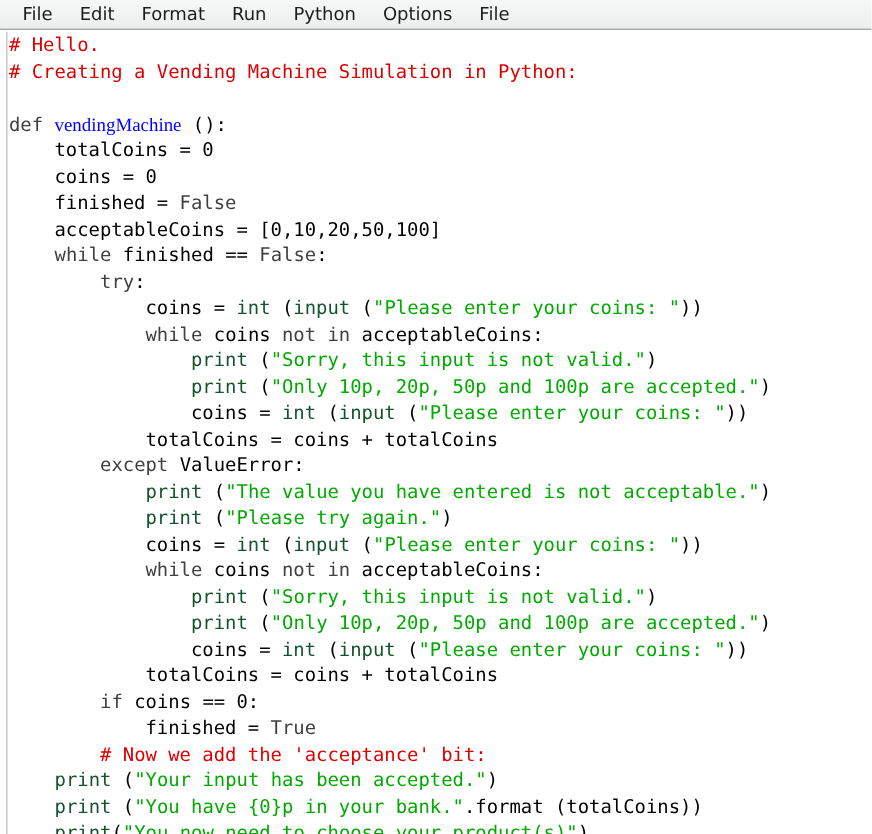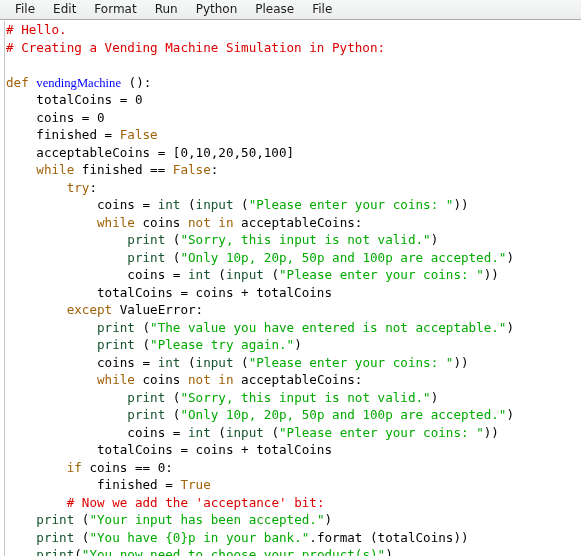--- a/index.html
+++ b/index.html
@@ -65,36 +65,36 @@
     font-size: 12.6px;
     line-height: 17.5px;
     white-space: pre;
     color: #000000;
     letter-spacing: 0px;
     cursor: text;
   }
   .ln { display: block; height: 17.5px; }
 
   
-  .kw      { color: #a16207; }   
+  .kw      { color: #404040; }   
   .bi      { color: #14532d; }   
   .str     { color: #00aa00; }   
   .cmt     { color: #dd0000; }   
   .def     { color: #0000ff; font-family: Liberation Serif, serif; }   
   .plain   { color: #000000; }
 </style>
 </head>
 <body>
 
 <div id="menubar">
     <div class="menu-item">File</div>
     <div class="menu-item">Edit</div>
     <div class="menu-item">Format</div>
     <div class="menu-item">Run</div>
     <div class="menu-item">Python</div>
-    <div class="menu-item">Please</div>
+    <div class="menu-item">Options</div>
     <div class="menu-item">File</div>
   </div>
 
 <div id="editor">
   <div id="left-rule"></div>
   <pre id="code"><span class="ln"><span class="cmt"># Hello.</span></span><span class="ln"><span class="cmt"># Creating a Vending Machine Simulation in Python:</span></span><span class="ln">&nbsp;</span><span class="ln"><span class="kw">def</span><span class="plain"> </span><span class="def">vendingMachine</span><span class="plain"> ():</span></span><span class="ln"><span class="plain">    totalCoins = 0</span></span><span class="ln"><span class="plain">    coins = 0</span></span><span class="ln"><span class="plain">    finished = </span><span class="kw">False</span></span><span class="ln"><span class="plain">    acceptableCoins = [0,10,20,50,100]</span></span><span class="ln"><span class="plain">    </span><span class="kw">while</span><span class="plain"> finished == </span><span class="kw">False</span><span class="plain">:</span></span><span class="ln"><span class="plain">        </span><span class="kw">try</span><span class="plain">:</span></span><span class="ln"><span class="plain">            coins = </span><span class="bi">int</span><span class="plain"> (</span><span class="bi">input</span><span class="plain"> (</span><span class="str">"Please enter your coins: "</span><span class="plain">))</span></span><span class="ln"><span class="plain">            </span><span class="kw">while</span><span class="plain"> coins </span><span class="kw">not in</span><span class="plain"> acceptableCoins:</span></span><span class="ln"><span class="plain">                </span><span class="bi">print</span><span class="plain"> (</span><span class="str">"Sorry, this input is not valid."</span><span class="plain">)</span></span><span class="ln"><span class="plain">                </span><span class="bi">print</span><span class="plain"> (</span><span class="str">"Only 10p, 20p, 50p and 100p are accepted."</span><span class="plain">)</span></span><span class="ln"><span class="plain">                coins = </span><span class="bi">int</span><span class="plain"> (</span><span class="bi">input</span><span class="plain"> (</span><span class="str">"Please enter your coins: "</span><span class="plain">))</span></span><span class="ln"><span class="plain">            totalCoins = coins + totalCoins</span></span><span class="ln"><span class="plain">        </span><span class="kw">except</span><span class="plain"> ValueError:</span></span><span class="ln"><span class="plain">            </span><span class="bi">print</span><span class="plain"> (</span><span class="str">"The value you have entered is not acceptable."</span><span class="plain">)</span></span><span class="ln"><span class="plain">            </span><span class="bi">print</span><span class="plain"> (</span><span class="str">"Please try again."</span><span class="plain">)</span></span><span class="ln"><span class="plain">            coins = </span><span class="bi">int</span><span class="plain"> (</span><span class="bi">input</span><span class="plain"> (</span><span class="str">"Please enter your coins: "</span><span class="plain">))</span></span><span class="ln"><span class="plain">            </span><span class="kw">while</span><span class="plain"> coins </span><span class="kw">not in</span><span class="plain"> acceptableCoins:</span></span><span class="ln"><span class="plain">                </span><span class="bi">print</span><span class="plain"> (</span><span class="str">"Sorry, this input is not valid."</span><span class="plain">)</span></span><span class="ln"><span class="plain">                </span><span class="bi">print</span><span class="plain"> (</span><span class="str">"Only 10p, 20p, 50p and 100p are accepted."</span><span class="plain">)</span></span><span class="ln"><span class="plain">                coins = </span><span class="bi">int</span><span class="plain"> (</span><span class="bi">input</span><span class="plain"> (</span><span class="str">"Please enter your coins: "</span><span class="plain">))</span></span><span class="ln"><span class="plain">            totalCoins = coins + totalCoins</span></span><span class="ln"><span class="plain">        </span><span class="kw">if</span><span class="plain"> coins == 0:</span></span><span class="ln"><span class="plain">            finished = </span><span class="kw">True</span></span><span class="ln"><span class="plain">        </span><span class="cmt"># Now we add the 'acceptance' bit:</span></span><span class="ln"><span class="plain">    </span><span class="bi">print</span><span class="plain"> (</span><span class="str">"Your input has been accepted."</span><span class="plain">)</span></span><span class="ln"><span class="plain">    </span><span class="bi">print</span><span class="plain"> (</span><span class="str">"You have {0}p in your bank."</span><span class="plain">.format (totalCoins))</span></span><span class="ln"><span class="plain">    </span><span class="bi">print</span><span class="plain">(</span><span class="str">"You now need to choose your product(s)"</span><span class="plain">)</span></span></pre>
 </div>
 
 </body></html>

